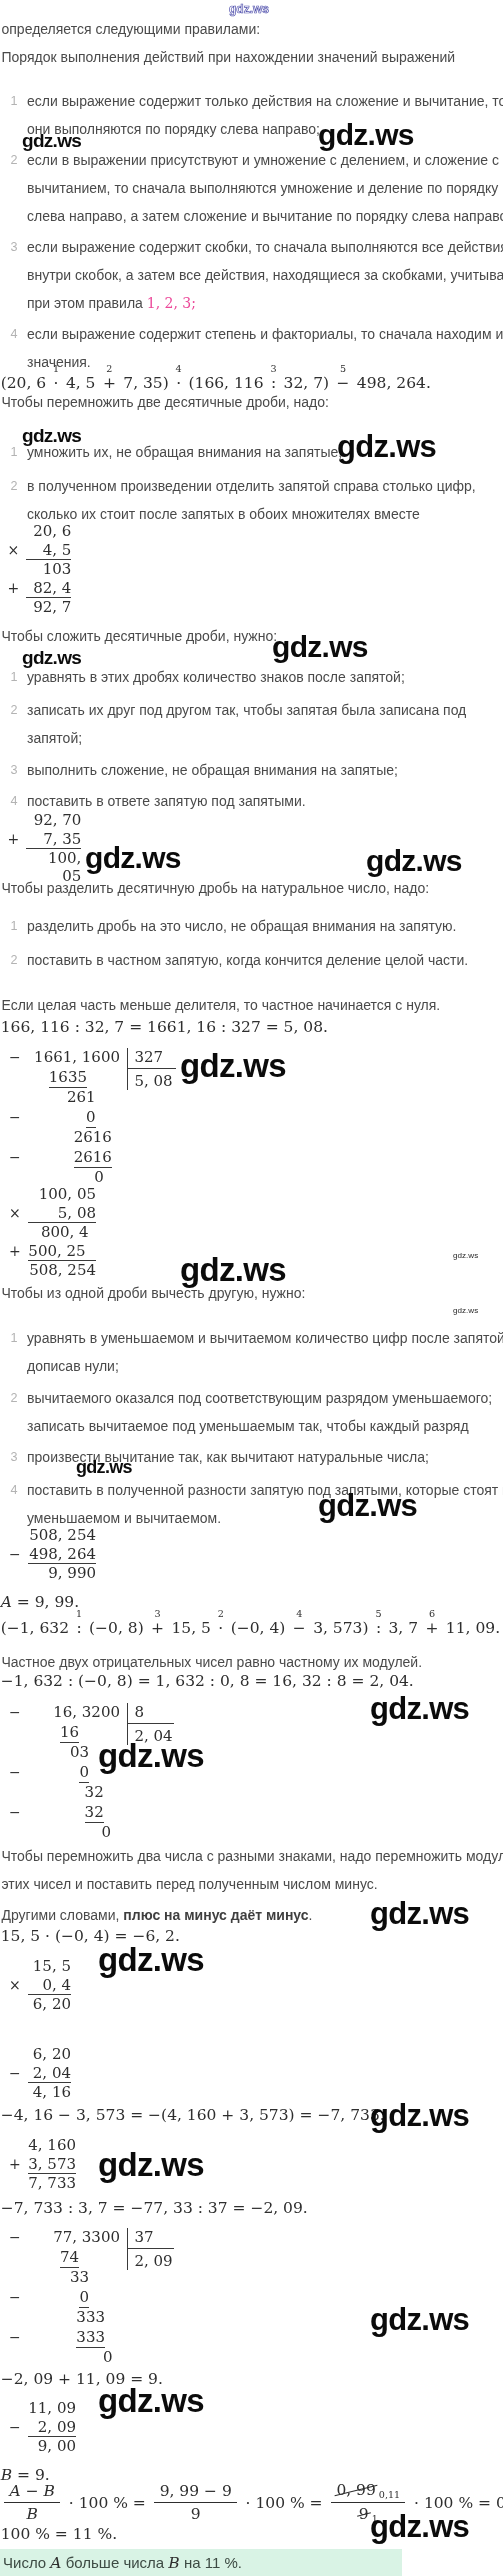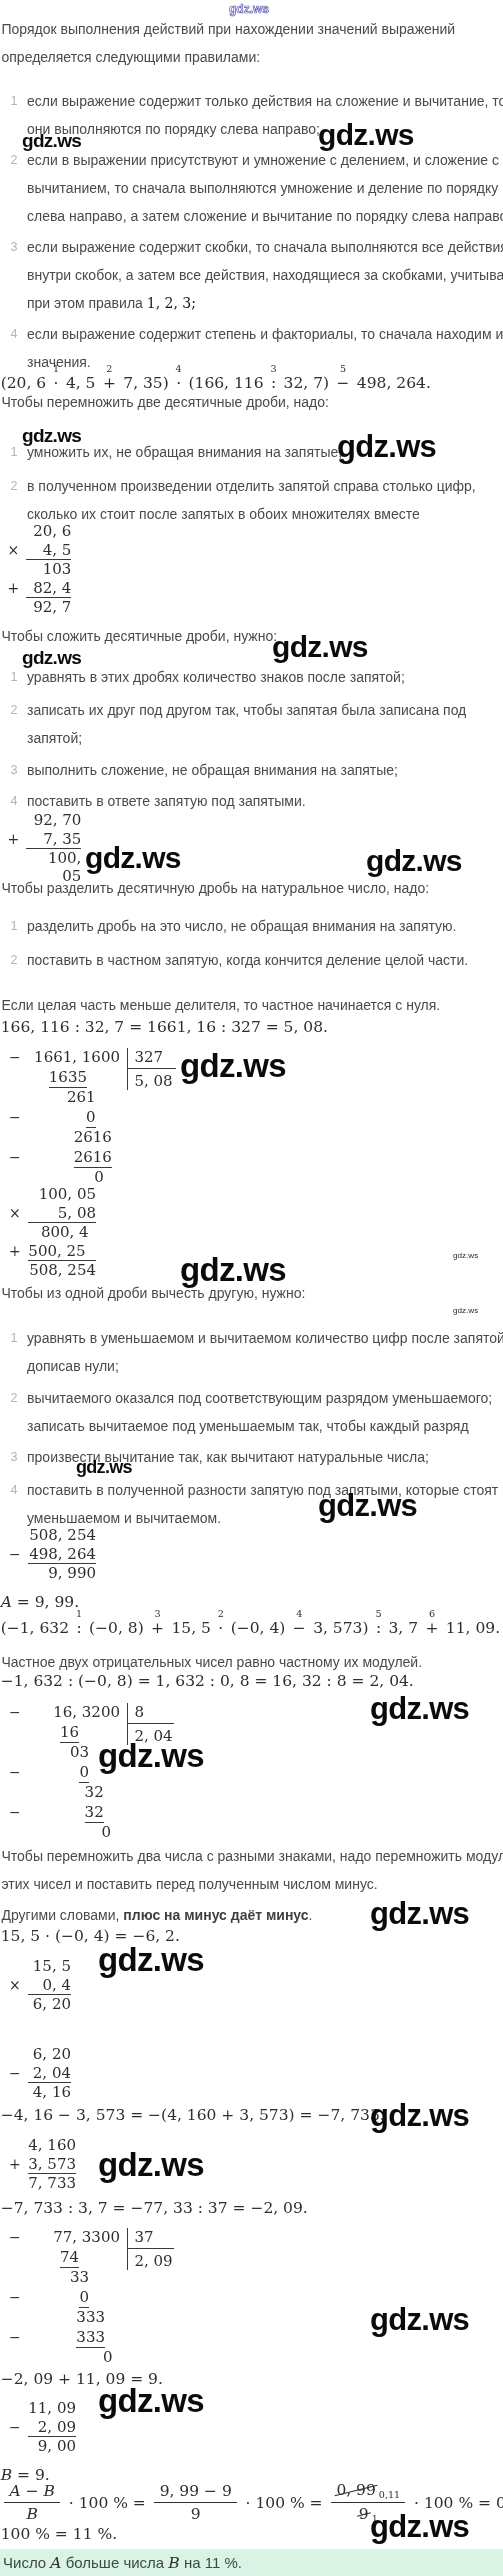--- a/index.html
+++ b/index.html
@@ -2,21 +2,21 @@
 <html style="font-size:12px"><head>
 <meta charset="utf-8">
 <style>
   html,body{margin:0;padding:0;background:#ffffff;}
   #page{position:relative;width:503px;height:2576px;background:#ffffff;overflow:hidden;
         font-family:"Liberation Sans",sans-serif;color:#4a4a4a;}
   .abs{position:absolute;left:0;}
   .txt{font-size:14px;line-height:28px;white-space:nowrap;padding-left:1.5px;}
   .item{padding-left:27px;font-size:14px;line-height:28px;white-space:nowrap;}
   .item .num{position:absolute;left:10.4px;top:0;color:#b3b3b3;font-size:12.6px;line-height:28px;}
-  .mathinline{font-family:"DejaVu Serif",serif;color:#0f172a;}
+  .mathinline{font-family:"DejaVu Serif",serif;color:#ec4899;}
   .mline{font-family:"DejaVu Serif",serif;font-size:15.5px;color:#2e2e2e;line-height:25px;white-space:pre;padding-left:0.7px;}
   .mline i{font-style:italic;}
   .expr{font-family:"DejaVu Serif",serif;font-size:15.5px;color:#2e2e2e;padding-top:10.4px;white-space:nowrap;padding-left:0.7px;}
   .opw{position:relative;display:inline-block;margin:0 7.4px;}
   .opn{position:absolute;top:-10.4px;left:50%;transform:translateX(-50%);font-size:9.6px;line-height:9.6px;}
   .bold{font-weight:bold;color:#3f3f3f;}
   
   .arith{font-family:"DejaVu Serif",serif;font-size:15px;color:#2e2e2e;}
   .arow{display:flex;height:19px;align-items:baseline;}
   .sgn{width:19px;font-size:14px;}
@@ -34,38 +34,38 @@
   .fformula{display:flex;align-items:center;font-family:"DejaVu Serif",serif;font-size:15.5px;color:#2e2e2e;padding-left:0.7px;}
   .frac{display:inline-block;text-align:center;margin:0 3.7px;}
   .fn{display:block;border-bottom:1.1px solid #2e2e2e;padding:0 5.2px 2.2px;white-space:pre;}
   .fd{display:block;padding-top:2.2px;white-space:pre;}
   .fmid{white-space:pre;}
   .fformula i{font-style:italic;}
   .struck{position:relative;display:inline-block;}
   .struck::after{content:"";position:absolute;left:-2.2px;right:-2.2px;top:48%;border-top:1.1px solid #2e2e2e;transform:rotate(-14deg);}
   .repl{font-size:9.6px;margin-left:3px;vertical-align:-3px;}
   
-  .resultbox{width:503px;height:27px;background:#d9f3e5;color:#3d4b44;font-size:15px;
+  .resultbox{width:402px;height:27px;background:#d9f3e5;color:#3d4b44;font-size:15px;
              display:flex;align-items:center;padding-left:3px;box-sizing:border-box;}
   .resultbox span{white-space:pre;}
   .rv{font-family:"DejaVu Serif",serif;font-style:italic;font-size:15.5px;color:#2e2e2e;}
   
   .wm{position:absolute;font-family:"Liberation Sans",sans-serif;font-weight:bold;color:#0b0b0b;
       letter-spacing:-0.7px;line-height:0.9;white-space:nowrap;}
   .wmo{-webkit-text-stroke:0.7px #5353ae;color:rgba(255,255,255,0.05);letter-spacing:0;}
   .wms{font-weight:normal;letter-spacing:0;color:#2a2a2a;}
 </style>
 </head>
 <body>
 
 <div id="page">
 
   <div class="abs txt" style="top:15px;">
+    <div>определяется следующими правилами:</div>
     <div>Порядок выполнения действий при нахождении значений выражений</div>
-    <div>определяется следующими правилами:</div>
   </div>
 
   <div class="abs item" style="top:87px;">
     <span class="num">1</span>
     <div>если выражение содержит только действия на сложение и вычитание, то</div>
     <div>они выполняются по порядку слева направо;</div>
   </div>
   <div class="abs item" style="top:146px;">
     <span class="num">2</span>
     <div>если в выражении присутствуют и умножение с делением, и сложение с</div>

